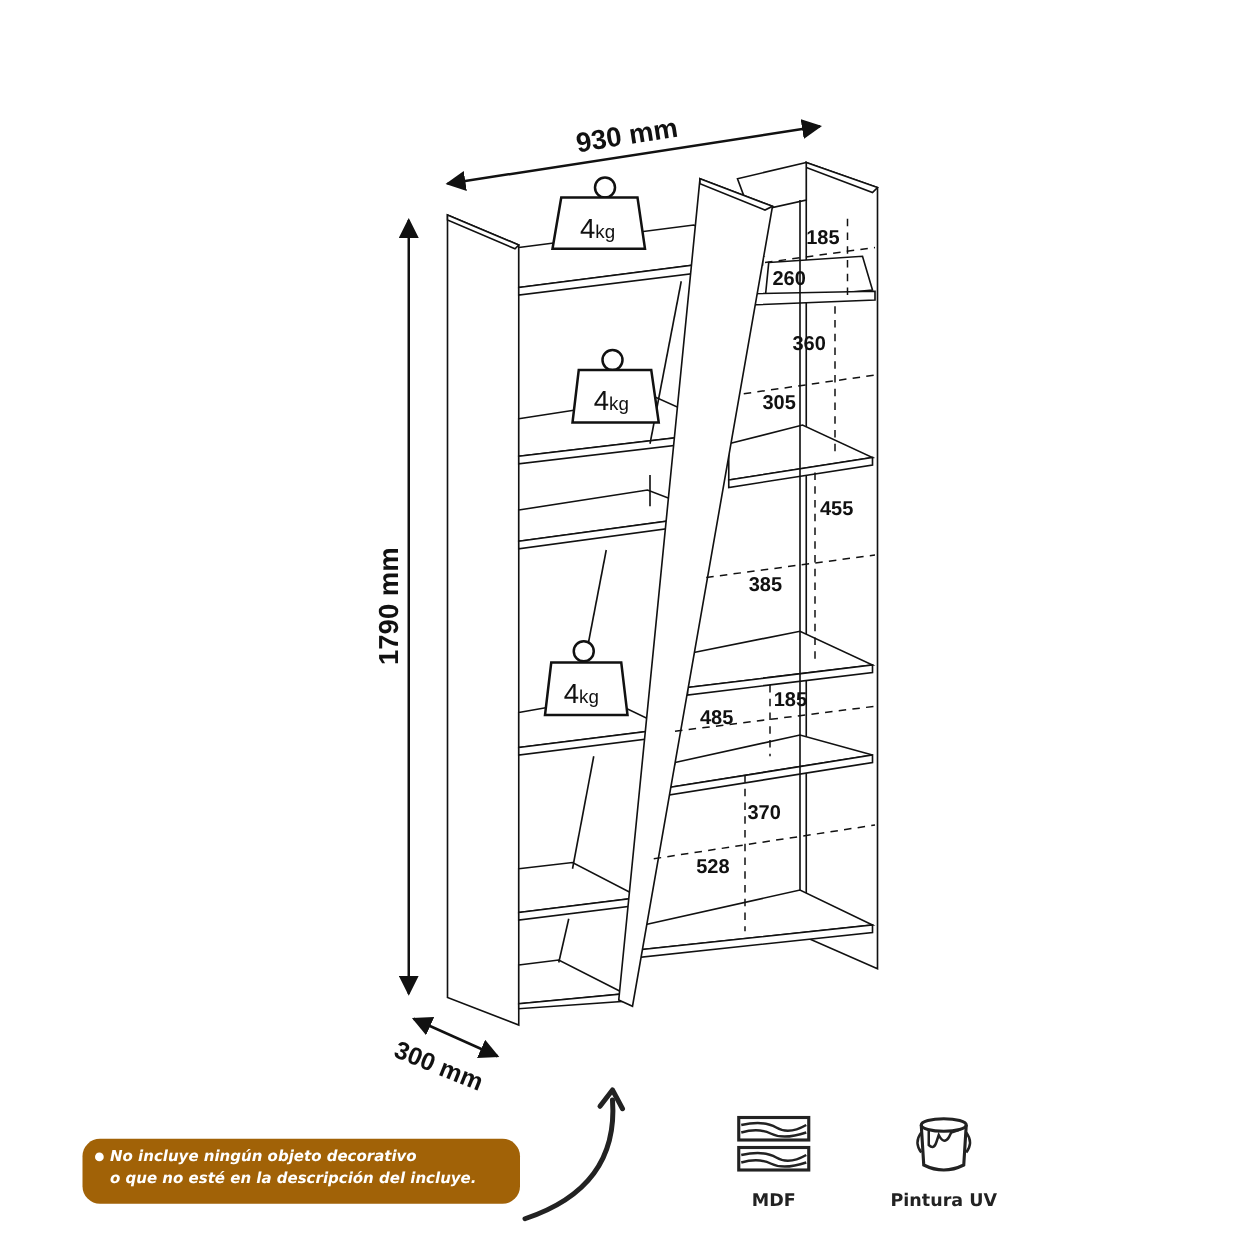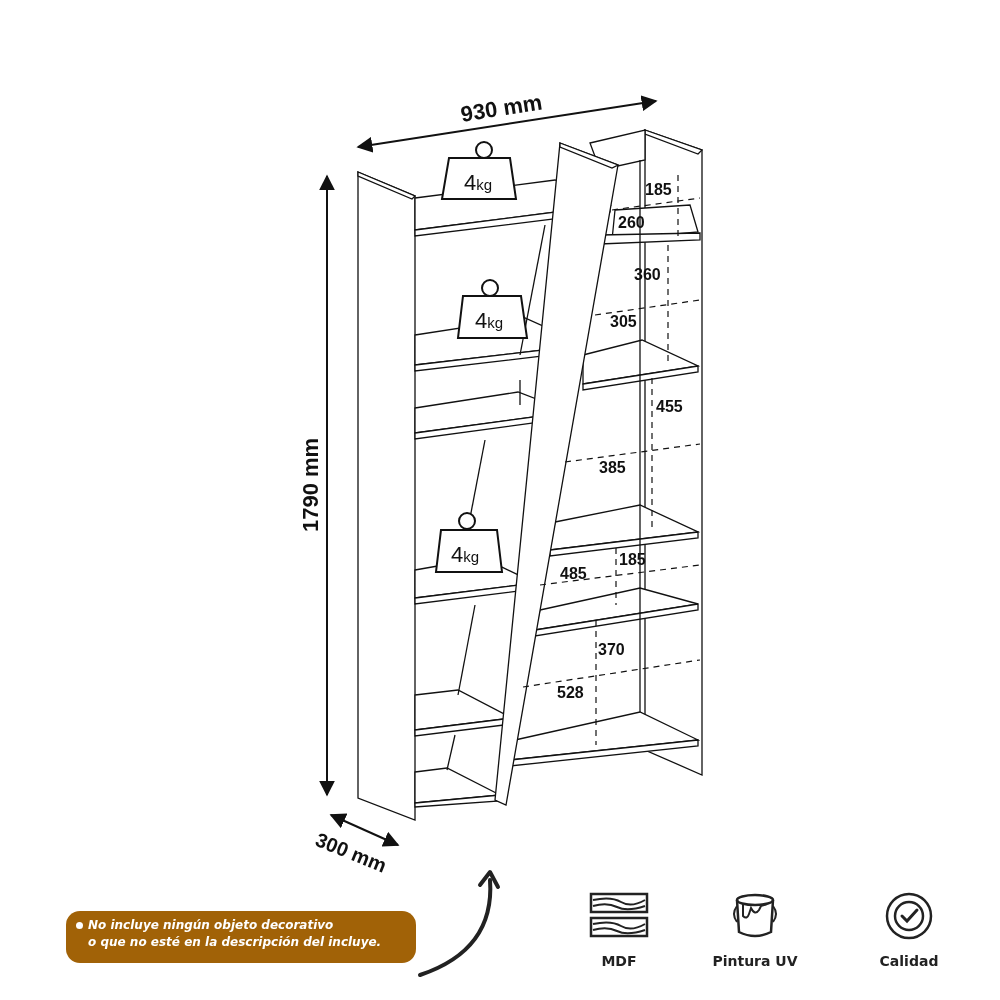--- a/index.html
+++ b/index.html
@@ -151,22 +151,13 @@
   <svg width="64" height="52" viewBox="0 0 64 52">
     <ellipse cx="32" cy="10" rx="18" ry="5" fill="none" stroke="#222" stroke-width="2.5"></ellipse>
     <path d="M14,10 L16,42 Q32,50 48,42 L50,10" fill="none" stroke="#222" stroke-width="2.5"></path>
     <path d="M14,16 Q8,24 14,32 M50,16 Q56,24 50,32" fill="none" stroke="#222" stroke-width="2"></path>
     <path d="M20,14 L20,26 Q24,30 26,24 L28,18 Q32,26 36,20 L38,16 L44,14" fill="none" stroke="#222" stroke-width="2"></path>
   </svg>
   <div class="label">Pintura UV</div>
 </div>
 
 
-<div class="feature" style="left:864px;">
-  <svg width="64" height="52" viewBox="0 0 64 52">
-    <circle cx="32" cy="26" r="22" fill="none" stroke="#222" stroke-width="2.5"></circle>
-    <circle cx="32" cy="26" r="22" fill="none" stroke="#fff" stroke-width="1" stroke-dasharray="2,6" transform="scale(0.86) translate(5.2 4.2)"></circle>
-    <circle cx="32" cy="26" r="14" fill="none" stroke="#222" stroke-width="2.5"></circle>
-    <path d="M25,26 L30,31 L40,20" fill="none" stroke="#222" stroke-width="3" stroke-linecap="round"></path>
-  </svg>
-  <div class="label">Calidad</div>
-</div>
 </div>
 
 </body></html>

